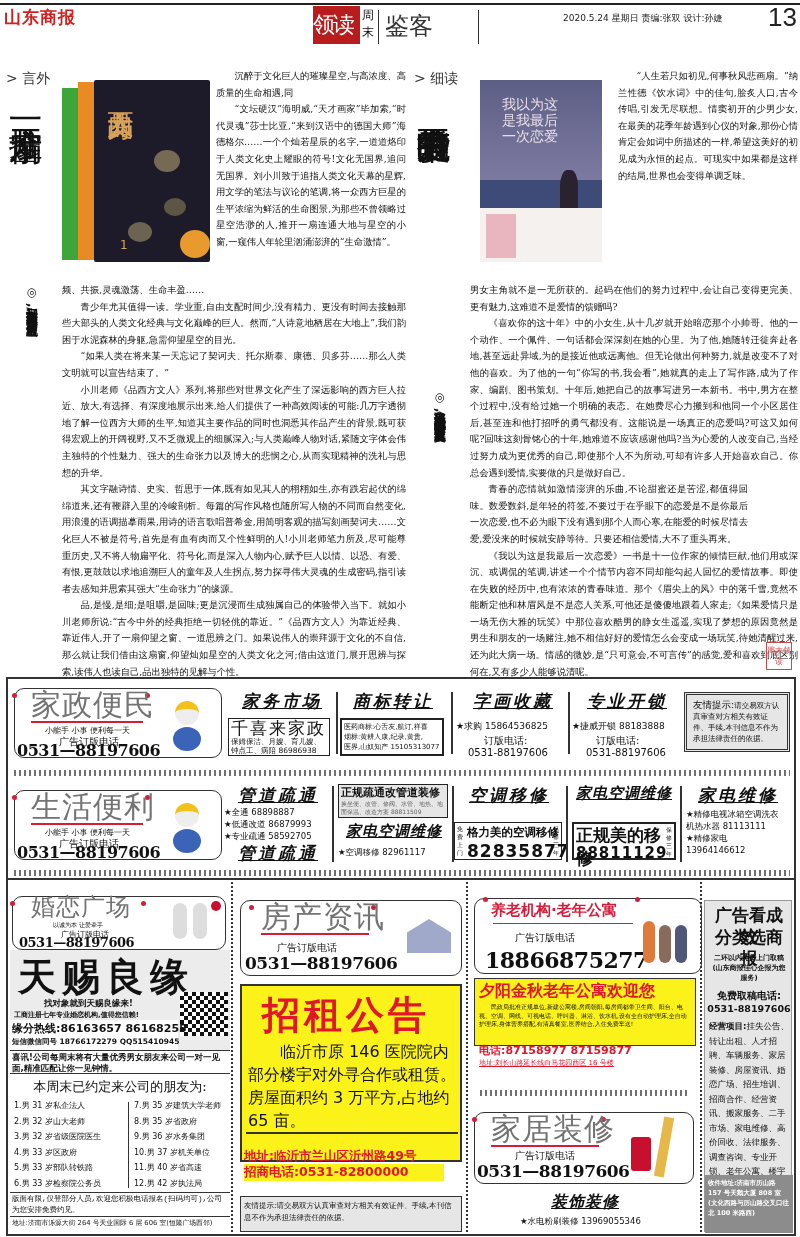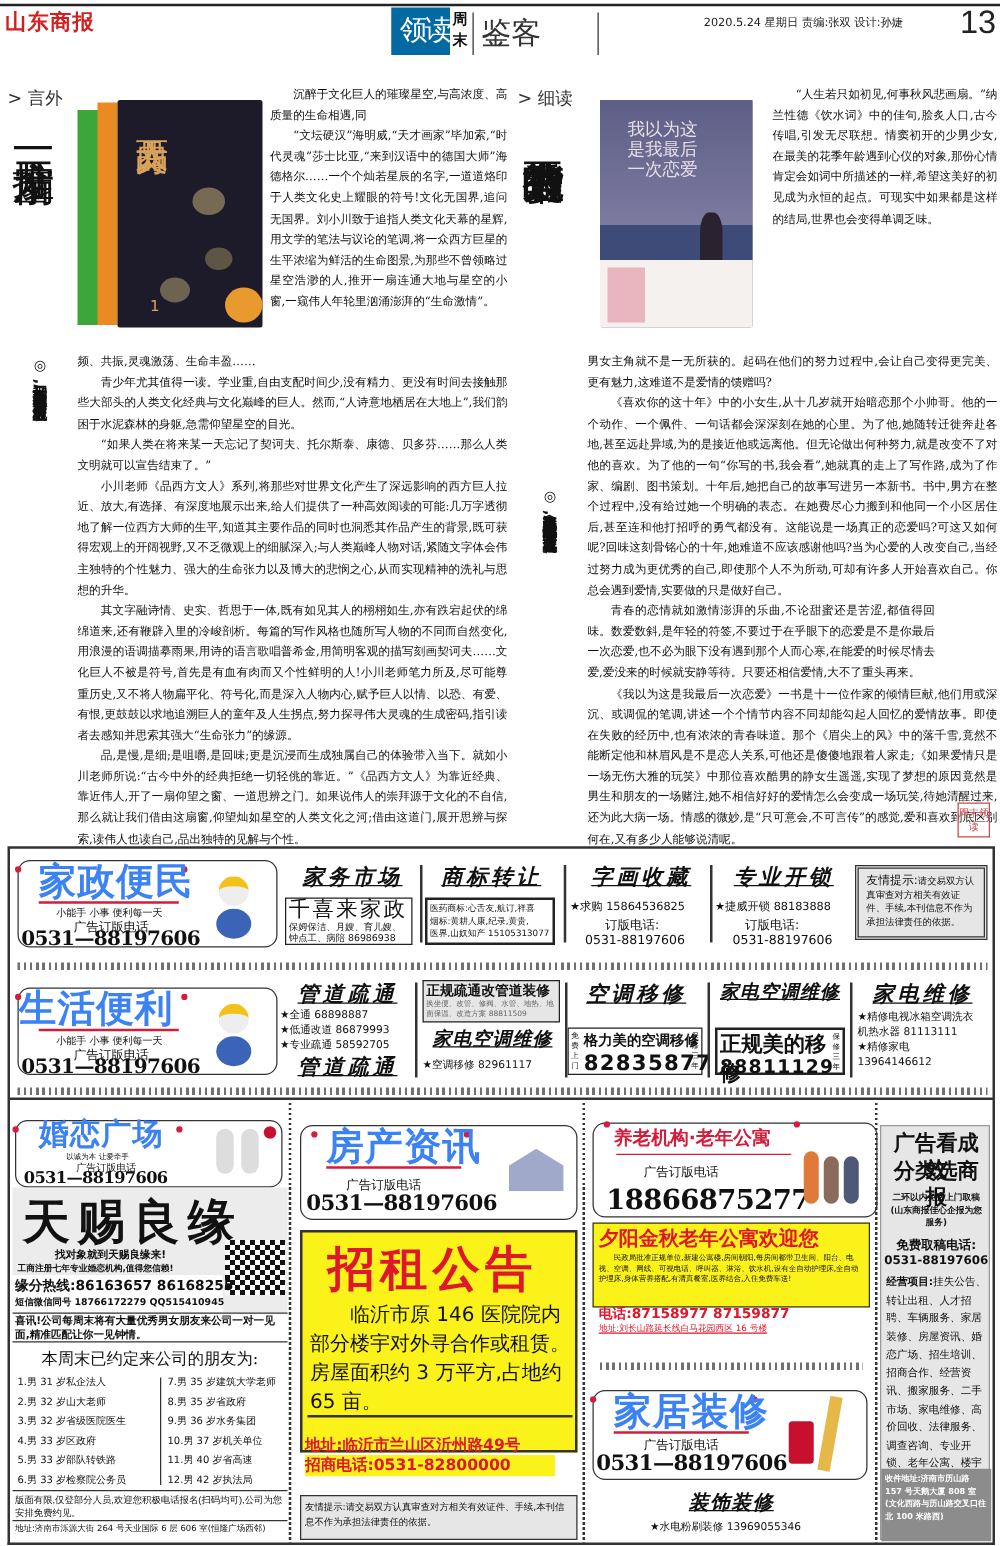--- a/index.html
+++ b/index.html
@@ -1,39 +1,39 @@
 <!DOCTYPE html>
 <html><head>
 <meta charset="utf-8">
 <style>
 *{box-sizing:border-box;margin:0;padding:0}
 body{width:800px;height:1237px;background:#fff;font-family:"DejaVu Sans",sans-serif;color:#111;position:relative;overflow:hidden}
 .abs{position:absolute}
 
 .hdr-rule{left:0;top:3px;width:800px;height:2px;background:#222}
 .brand{left:4px;top:6px;font-size:17px;font-weight:bold;color:#d21f1f;letter-spacing:1px}
-.col-logo{left:313px;top:6px;width:47px;height:38px;background:#0369a1;color:#fff;font-family:"DejaVu Serif",serif;font-size:22px;line-height:38px;text-align:right;letter-spacing:-2px}
-.col-week{left:362px;top:7px;width:14px;font-size:12px;line-height:17px;font-weight:bold}
+.col-logo{left:313px;top:6px;width:47px;height:38px;background:#b91c1c;color:#fff;font-family:"DejaVu Serif",serif;font-size:22px;line-height:38px;text-align:left;letter-spacing:-2px}
+.col-week{left:362px;top:7px;width:14px;font-size:12px;line-height:17px;font-weight:normal}
 .vbar{background:#333;width:1px}
 .col-name{left:385px;top:10px;font-size:24px;font-family:"DejaVu Serif",serif;color:#333}
 .meta{left:563px;top:12px;font-size:9px;color:#222}
 .pgno{left:768px;top:2px;font-size:26px;color:#222;font-family:"Liberation Sans",sans-serif}
 
 .tag{font-size:14px;color:#333}
 .vtitle{font-size:34px;line-height:44px;width:40px;text-align:center;color:#111}
 .vcredit{font-size:11.5px;line-height:13px;width:14px;color:#111;font-weight:bold}
 .book{border-radius:2px}
 .body-text{font-family:"DejaVu Serif",serif;font-size:9.3px;line-height:16.6px;color:#111;text-align:justify}
 .body-text p{text-indent:2em}
 .body-text p.noind{text-indent:0}
 
 .adframe{left:6px;top:677px;width:790px;height:203px;border:2px solid #333}
 .wavy{height:6px;background:repeating-linear-gradient(90deg,#333 0 2px,transparent 2px 5px);opacity:.7}
 .pill{border:1.5px solid #333;border-radius:10px;background:#fff}
-.pill-title{color:#3b82f6;font-weight:bold;font-size:30px;letter-spacing:1px}
+.pill-title{color:#737373;font-weight:normal;font-size:30px;letter-spacing:1px}
 .pill-dot{width:5px;height:5px;background:#d41d3a;border-radius:50%}
 .redline{height:2px;background:#d41d3a}
 .small{font-size:8px}
 .phone{font-family:"DejaVu Serif",serif;font-weight:bold;font-size:19px;letter-spacing:-0.5px}
 .cat-head{font-weight:bold;font-style:italic;font-size:17px;text-decoration:underline;letter-spacing:3px;text-align:center}
 .cat-line{font-size:9px;line-height:13px}
 .box{border:1.5px solid #222;background:#fff}
 .grey{background:#e6e6e6}
 .yellow{background:#fbf21a}
 .sep{width:1.5px;background:#333}
@@ -146,21 +146,21 @@
 
 <div class="abs grey" style="left:684px;top:692px;width:106px;height:60px;border:3px double #333;padding:4px 6px;font-size:7.5px;line-height:11px">
   <span style="font-size:9.5px">友情提示:</span><span>请交易双方认真审查对方相关有效证件、手续,本刊信息不作为承担法律责任的依据。</span>
 </div>
 
 <div class="abs wavy" style="left:14px;top:770px;width:776px"></div>
 
 <div class="abs pill" style="left:14px;top:790px;width:208px;height:70px">
   <div class="abs pill-dot" style="left:-3px;top:4px"></div>
   <div class="abs pill-dot" style="left:130px;top:4px"></div>
-  <div class="abs pill-title" style="left:0;top:-4px">生活便利</div>
+  <div class="abs pill-title" style="left:16px;top:-4px">生活便利</div>
   <div class="abs redline" style="left:16px;top:32px;width:112px"></div>
   <div class="abs small" style="left:30px;top:36px">小能手 小事 便利每一天</div>
   <div class="abs small" style="left:44px;top:46px;font-size:10px">广告订版电话</div>
   <div class="abs phone" style="left:2px;top:52px;font-size:16px">0531—88197606</div>
   <div class="abs" style="left:160px;top:12px;width:24px;height:24px;border-radius:50%;background:#eee;border-top:8px solid #f2c21b"></div>
   <div class="abs" style="left:158px;top:38px;width:28px;height:24px;border-radius:50%;background:#3b64b8"></div>
 </div>
 
 <div class="abs cat-head" style="left:232px;top:784px;width:92px">管道疏通</div>
 <div class="abs cat-line" style="left:224px;top:806px;font-size:8.5px;line-height:12px">
@@ -242,21 +242,21 @@
   <div class="abs" style="left:118px;top:28px;width:1px;height:86px;background:#333"></div>
   <div class="abs" style="left:124px;top:24px;font-size:8px;line-height:15.5px">
     <div>7.男 35 岁建筑大学老师</div>
     <div>8.男 35 岁省政府</div>
     <div>9.男 36 岁水务集团</div>
     <div>10.男 37 岁机关单位</div>
     <div>11.男 40 岁省高速</div>
     <div>12.男 42 岁执法局</div>
   </div>
 </div>
-<div class="abs" style="left:10px;top:1192px;width:220px;font-size:7.5px;line-height:11px;font-family:Liberation Sans, sans-serif;border-top:1.5px solid #333;padding:1px 2px">版面有限,仅登部分人员,欢迎您积极电话报名(扫码均可),公司为您安排免费约见。</div>
+<div class="abs" style="left:10px;top:1192px;width:220px;font-size:7.5px;line-height:11px;font-family:Liberation Mono, monospace;border-top:1.5px solid #333;padding:1px 2px">版面有限,仅登部分人员,欢迎您积极电话报名(扫码均可),公司为您安排免费约见。</div>
 <div class="abs" style="left:10px;top:1216px;width:220px;font-size:6.8px;line-height:10px;border-top:1.5px solid #333;padding:1px 2px">地址:济南市泺源大街 264 号天业国际 6 层 606 室(恒隆广场西邻)</div>
 
 <div class="abs" style="left:231px;top:882px;width:2px;height:352px;background:repeating-linear-gradient(#333 0 2px,transparent 2px 4px)"></div>
 
 <div class="abs pill" style="left:240px;top:900px;width:222px;height:76px">
   <div class="abs pill-dot" style="left:8px;top:4px"></div>
   <div class="abs pill-dot" style="left:130px;top:4px"></div>
   <div class="abs pill-title" style="left:20px;top:-4px">房产资讯</div>
   <div class="abs redline" style="left:20px;top:32px;width:108px"></div>
   <div class="abs" style="left:36px;top:40px;font-size:10px">广告订版电话</div>

